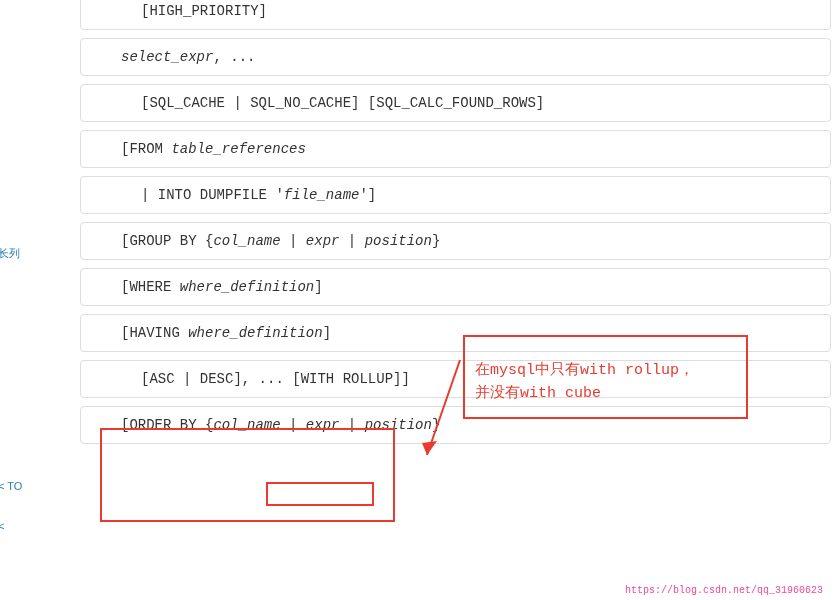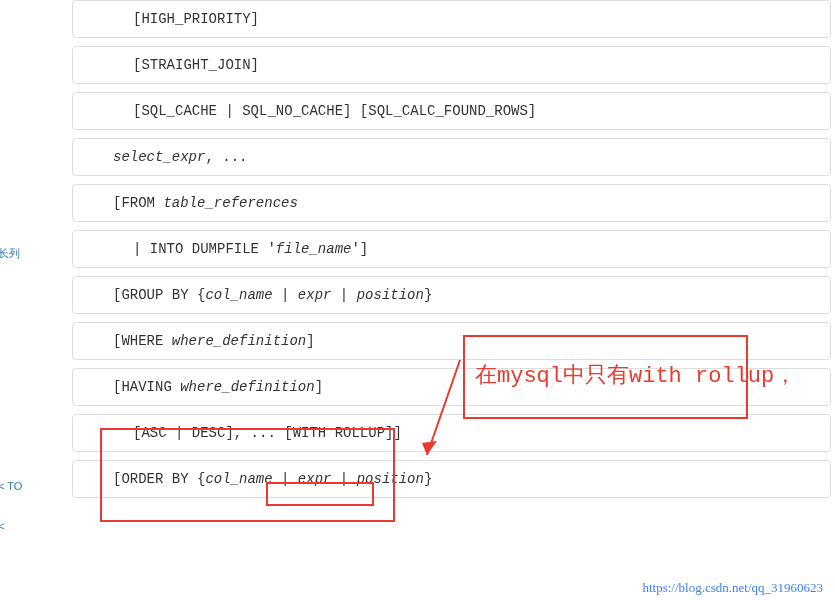--- a/index.html
+++ b/index.html
@@ -19,25 +19,24 @@
     top: 0;
     width: 40px;
     height: 600px;
     font-family: -apple-system, "Segoe UI", sans-serif;
     color: #2b7bba;
     font-size: 11px;
   }
   .sidebar-item { position: absolute; white-space: nowrap; }
   .content {
     position: absolute;
-    left: 72px;
+    left: 80px;
     top: 0;
     right: 0;
     padding-right: 4px;
-    margin-top: 8px;
   }
   .code-line {
     border: 1px solid #ddd;
     border-radius: 4px;
     padding: 10px 14px;
     margin-bottom: 8px;
     background: #fff;
     font-family: Consolas, "Courier New", monospace;
     color: #333;
     white-space: pre;
@@ -71,71 +70,71 @@
     width: 285px;
     height: 84px;
     pointer-events: none;
   }
   .annotation-text {
     position: absolute;
     left: 475px;
     top: 360px;
     color: #e83a2e;
     font-family: "SimSun", "Courier New", monospace;
-    font-size: 22px;
+    font-size: 15px;
     line-height: 1.5;
     pointer-events: none;
   }
   .arrow {
     position: absolute;
     left: 395px;
     top: 355px;
     width: 70px;
     height: 115px;
     pointer-events: none;
   }
   .watermark {
     position: absolute;
     right: 12px;
     bottom: 4px;
-    font-family: Liberation Serif, serif;
-    font-size: 13px;
-    color: #3b82f6;
+    font-family: Liberation Mono, monospace;
+    font-size: 10px;
+    color: #ec4899;
     pointer-events: none;
   }
 </style>
 </head>
 <body>
 
 <div class="sidebar">
   <span class="sidebar-item" style="left:-2px; top:246px;">长列</span>
   <span class="sidebar-item" style="left:-2px; top:480px;">&lt; TO</span>
   <span class="sidebar-item" style="left:-2px; top:520px;">&lt;</span>
 </div>
 
 <div class="content">
   <div class="code-line indent-2" style="margin-top:-8px">[HIGH_PRIORITY]</div>
-  <div class="code-line indent-2">[STRAIGHT_JOIN]</div>
+  <div class="code-line indent-1"><span class="italic">select_expr</span>, ...</div>
   <div class="code-line indent-2">[SQL_CACHE | SQL_NO_CACHE] [SQL_CALC_FOUND_ROWS]</div>
-  <div class="code-line indent-1"><span class="italic">select_expr</span>, ...</div>
   <div class="code-line indent-1">[FROM <span class="italic">table_references</span></div>
   <div class="code-line indent-2">| INTO DUMPFILE '<span class="italic">file_name</span>']</div>
   <div class="code-line indent-1">[GROUP BY {<span class="italic">col_name</span> | <span class="italic">expr</span> | <span class="italic">position</span>}</div>
   <div class="code-line indent-1">[WHERE <span class="italic">where_definition</span>]</div>
   <div class="code-line indent-1">[HAVING <span class="italic">where_definition</span>]</div>
   <div class="code-line indent-2">[ASC | DESC], ... [WITH ROLLUP]]</div>
   <div class="code-line indent-1">[ORDER BY {<span class="italic">col_name</span> | <span class="italic">expr</span> | <span class="italic">position</span>}</div>
 </div>
 
 <div class="annotation-box1"></div>
 <div class="annotation-box2"></div>
 <div class="annotation-box3"></div>
 
 <div class="annotation-text">
   <span>在mysql中只有with rollup，</span><br>
+  <span>并没有with cube</span>
 </div>
 
 <svg class="arrow" viewBox="0 0 70 115">
   <line x1="65" y1="5" x2="32" y2="100" stroke="#e83a2e" stroke-width="2"></line>
   <polygon points="32,100 42,86 27,88" fill="#e83a2e"></polygon>
 </svg>
 
 <div class="watermark">https://blog.csdn.net/qq_31960623</div>
 
 </body></html>

